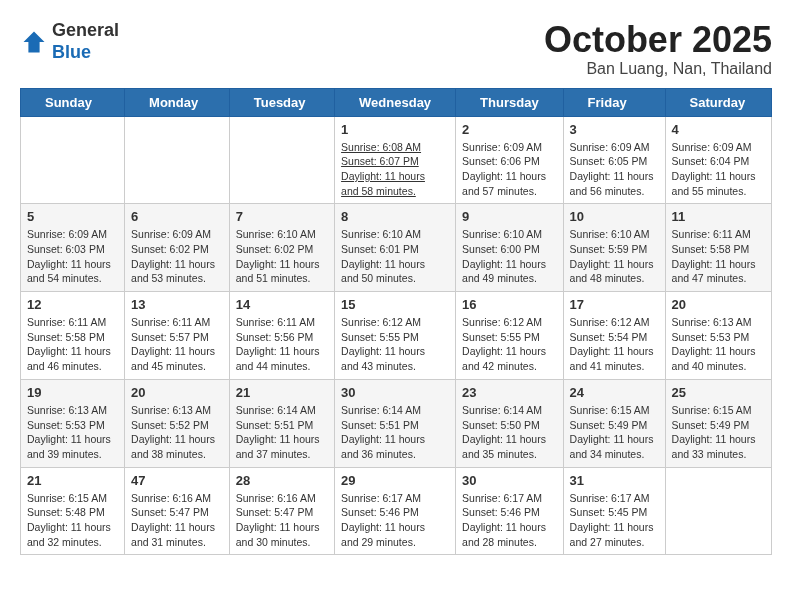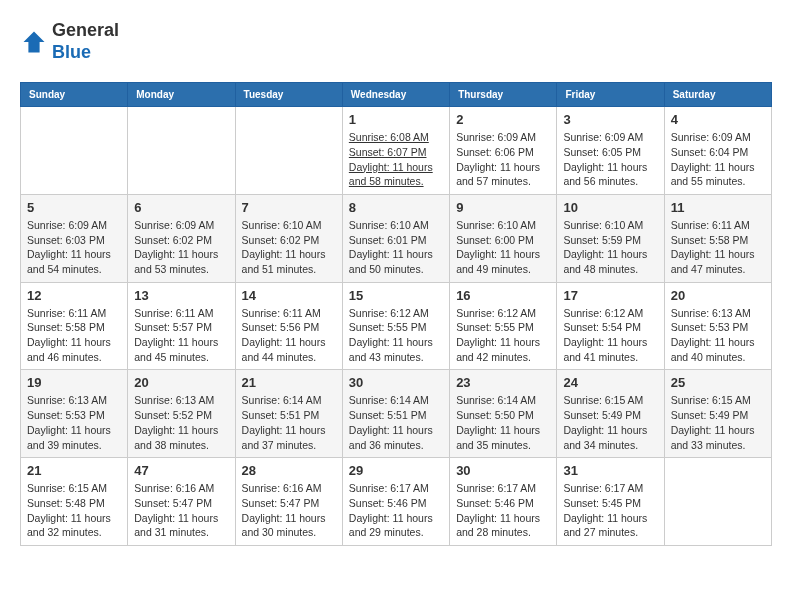--- a/index.html
+++ b/index.html
@@ -7,21 +7,21 @@
       font-family: Arial, sans-serif;
       background: #fff;
       width: 792px;
       min-height: 612px;
       padding: 20px;
     }
     .header-section {
       display: flex;
       justify-content: space-between;
       align-items: flex-start;
-      margin-bottom: 19px;
+      margin-bottom: 10px;
     }
     .logo {
       display: flex;
       align-items: center;
       gap: 4px;
     }
     .logo-text {
       font-size: 18px;
       font-weight: bold;
       line-height: 1.2;
@@ -47,22 +47,22 @@
     }
     .calendar {
       width: 100%;
       border-collapse: collapse;
       border: 1px solid #ccc;
     }
     .calendar th {
       background-color: #2c6fad;
       color: #fff;
       text-align: left;
-      padding: 6px 8px;
-      font-size: 10px;
+      padding: 6px 24px;
+      font-size: 13px;
       font-weight: bold;
       border: 1px solid #2060a0;
     }
     .calendar td {
       vertical-align: top;
       border: 1px solid #ccc;
       padding: 5px 6px;
       width: 107px;
       min-height: 80px;
       font-size: 11px;
@@ -93,20 +93,24 @@
 <div class="header-section">
   <div class="logo">
     <svg class="logo-icon" viewBox="0 0 40 40">
       <polygon points="20,5 35,20 28,20 28,35 12,35 12,20 5,20" fill="#1a6bb5"></polygon>
     </svg>
     <div class="logo-text">
       <div class="logo-general">General</div>
       <div class="logo-blue">Blue</div>
     </div>
   </div>
+  <div class="title-section">
+    <div class="month-title">October 2025</div>
+    <div class="location-title">Ban Luang, Nan, Thailand</div>
+  </div>
 </div>
 
 <table class="calendar">
   <thead>
     <tr>
     <th>Sunday</th>
         <th>Monday</th>
         <th>Tuesday</th>
         <th>Wednesday</th>
         <th>Thursday</th>

